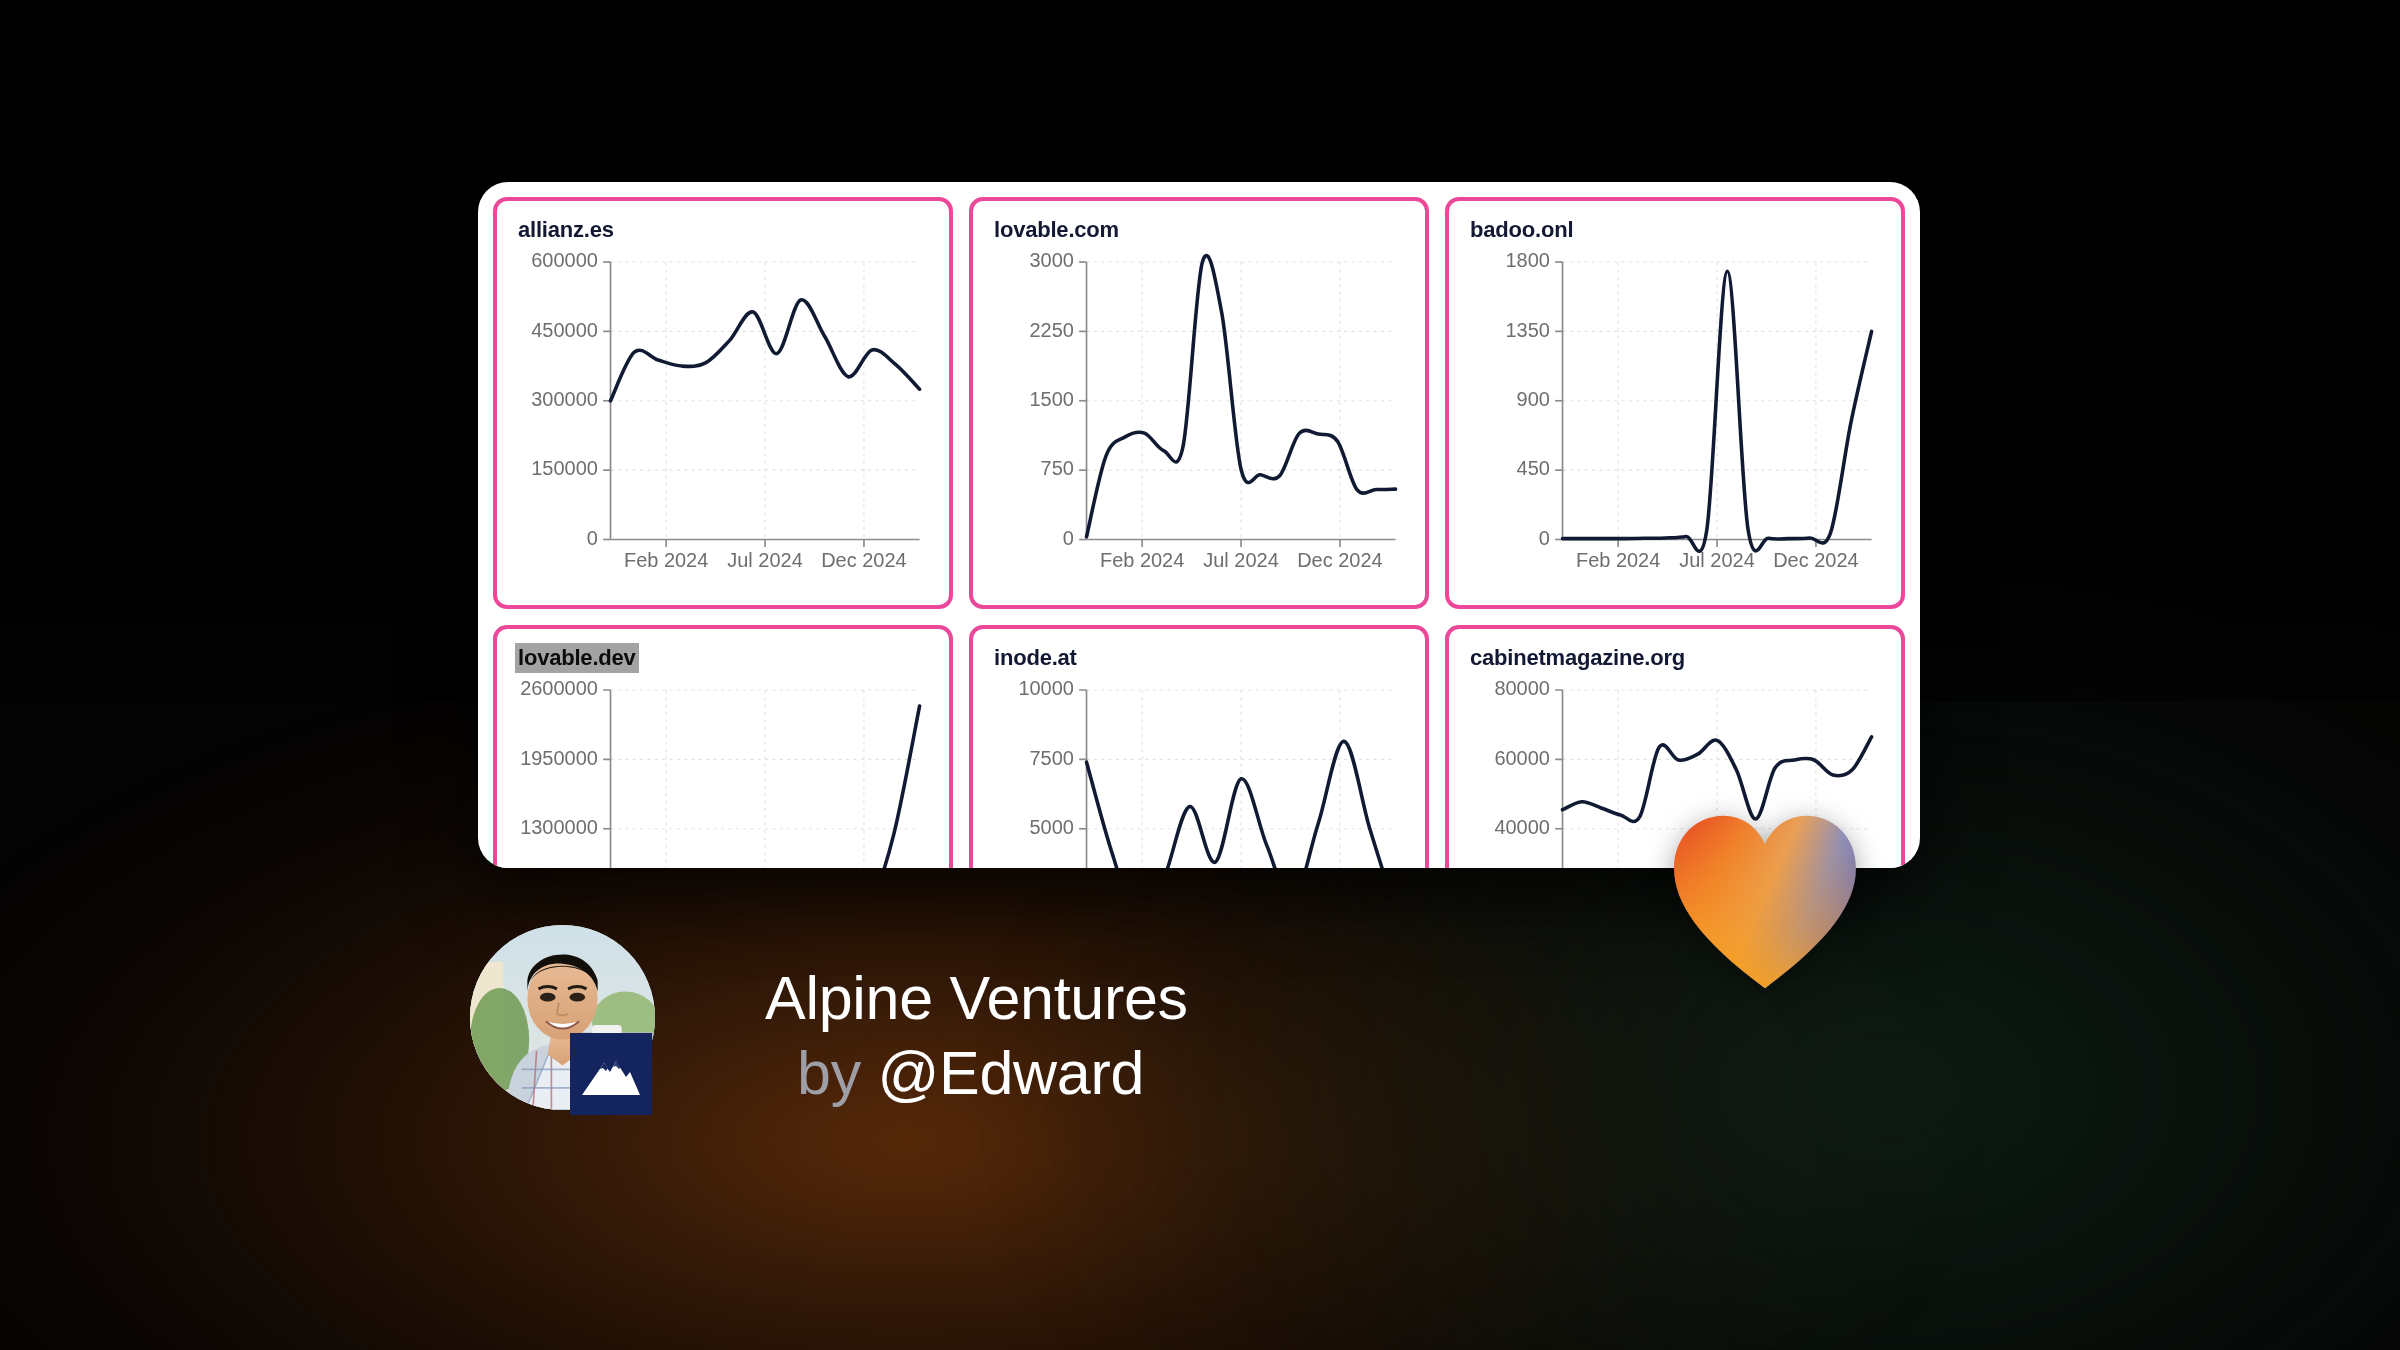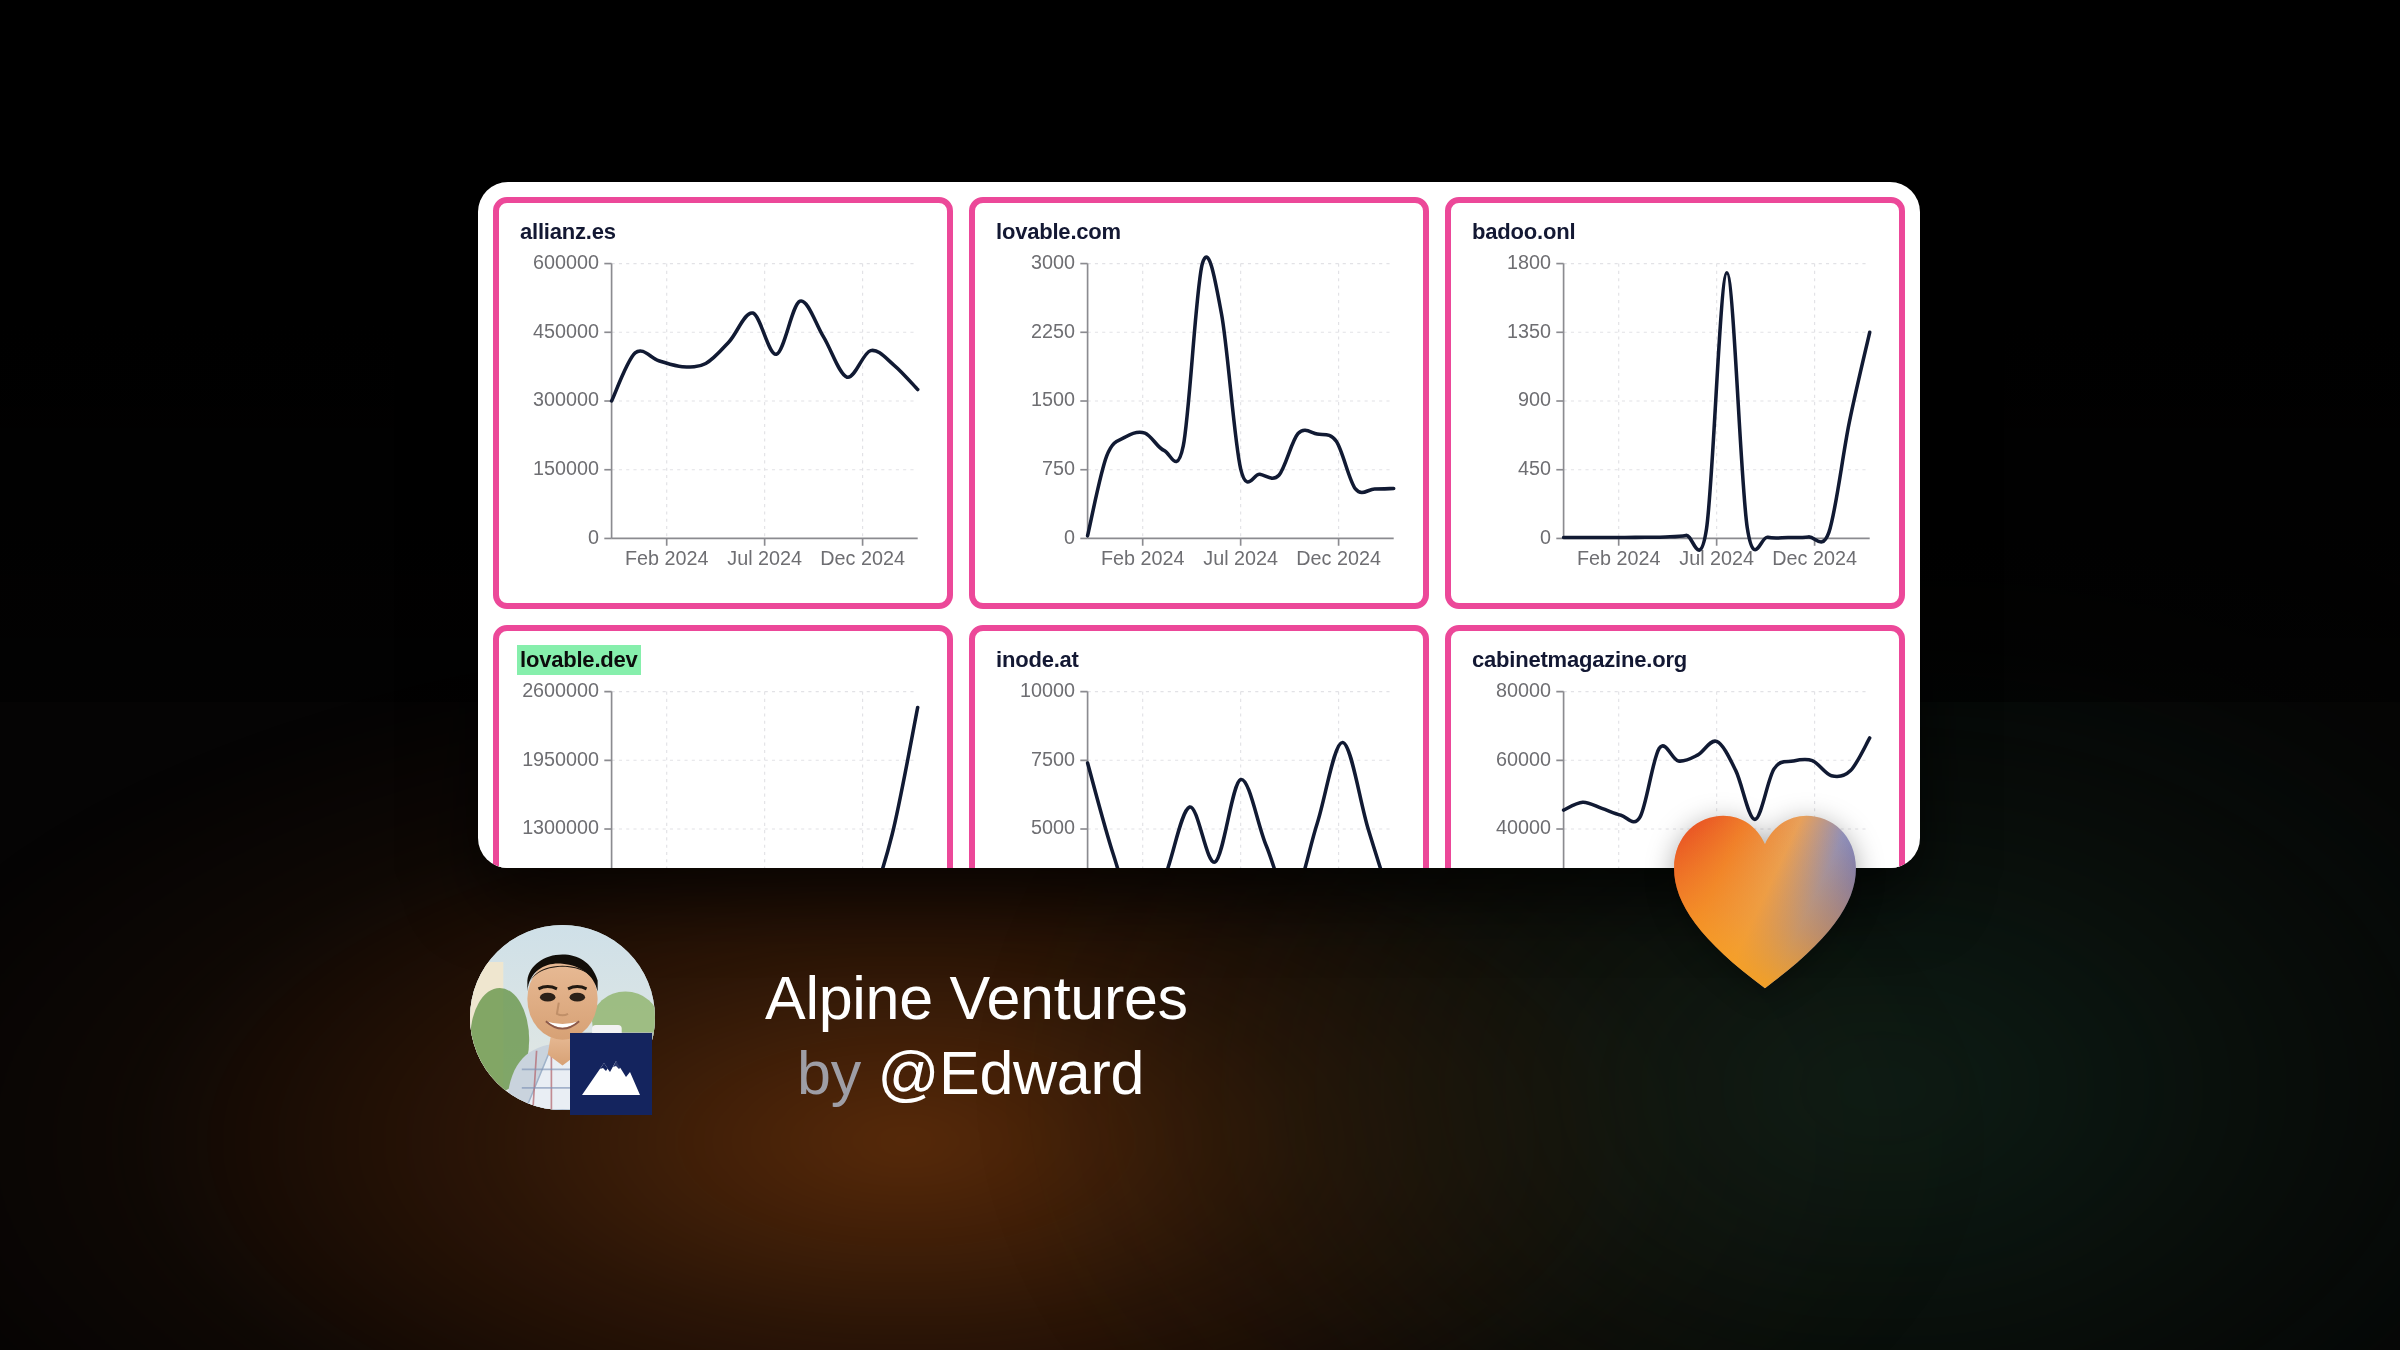--- a/index.html
+++ b/index.html
@@ -43,37 +43,37 @@
   #chart-grid {
     display:grid;
     grid-template-columns:repeat(3,1fr);
     grid-auto-rows:412px;
     gap:16px 16px;
     padding:15px 15px 0 15px;
     height:100%;
   }
   .chart-card {
     background:#ffffff;
-    border:6px solid #ec4899;
+    border:4px solid #ec4899;
     border-radius:14px;
     padding:14px 18px 8px 18px;
     position:relative;
     overflow:hidden;
   }
   .chart-title {
     font-size:22px;
     font-weight:bold;
     color:#131833;
     letter-spacing:-0.2px;
     margin-bottom:4px;
     display:inline-block;
     line-height:1.18;
     padding:2px 3px;
   }
-  .chart-title.hl { background:#86efac; color:#0c0c0c; }
+  .chart-title.hl { background:#a3a3a3; color:#0c0c0c; }
   .plot-wrap { position:absolute; left:0; right:0; top:46px; bottom:0; }
   .plot-wrap svg { display:block; width:100%; height:100%; }
 
   .tick-lbl { font-family:"Liberation Sans", sans-serif; font-size:19px; fill:#6e6e72; }
   .ylbl { text-anchor:end; dominant-baseline:middle; }
   .xlbl { text-anchor:middle; dominant-baseline:hanging; }
   .grid-line { stroke:#e2e2e6; stroke-width:1.1; stroke-dasharray:3 4; }
   .axis-line { stroke:#8b8b90; stroke-width:1.6; }
   .tickmark { stroke:#8b8b90; stroke-width:1.6; }
   .series-line { fill:none; stroke:#111a33; stroke-width:3.4;

